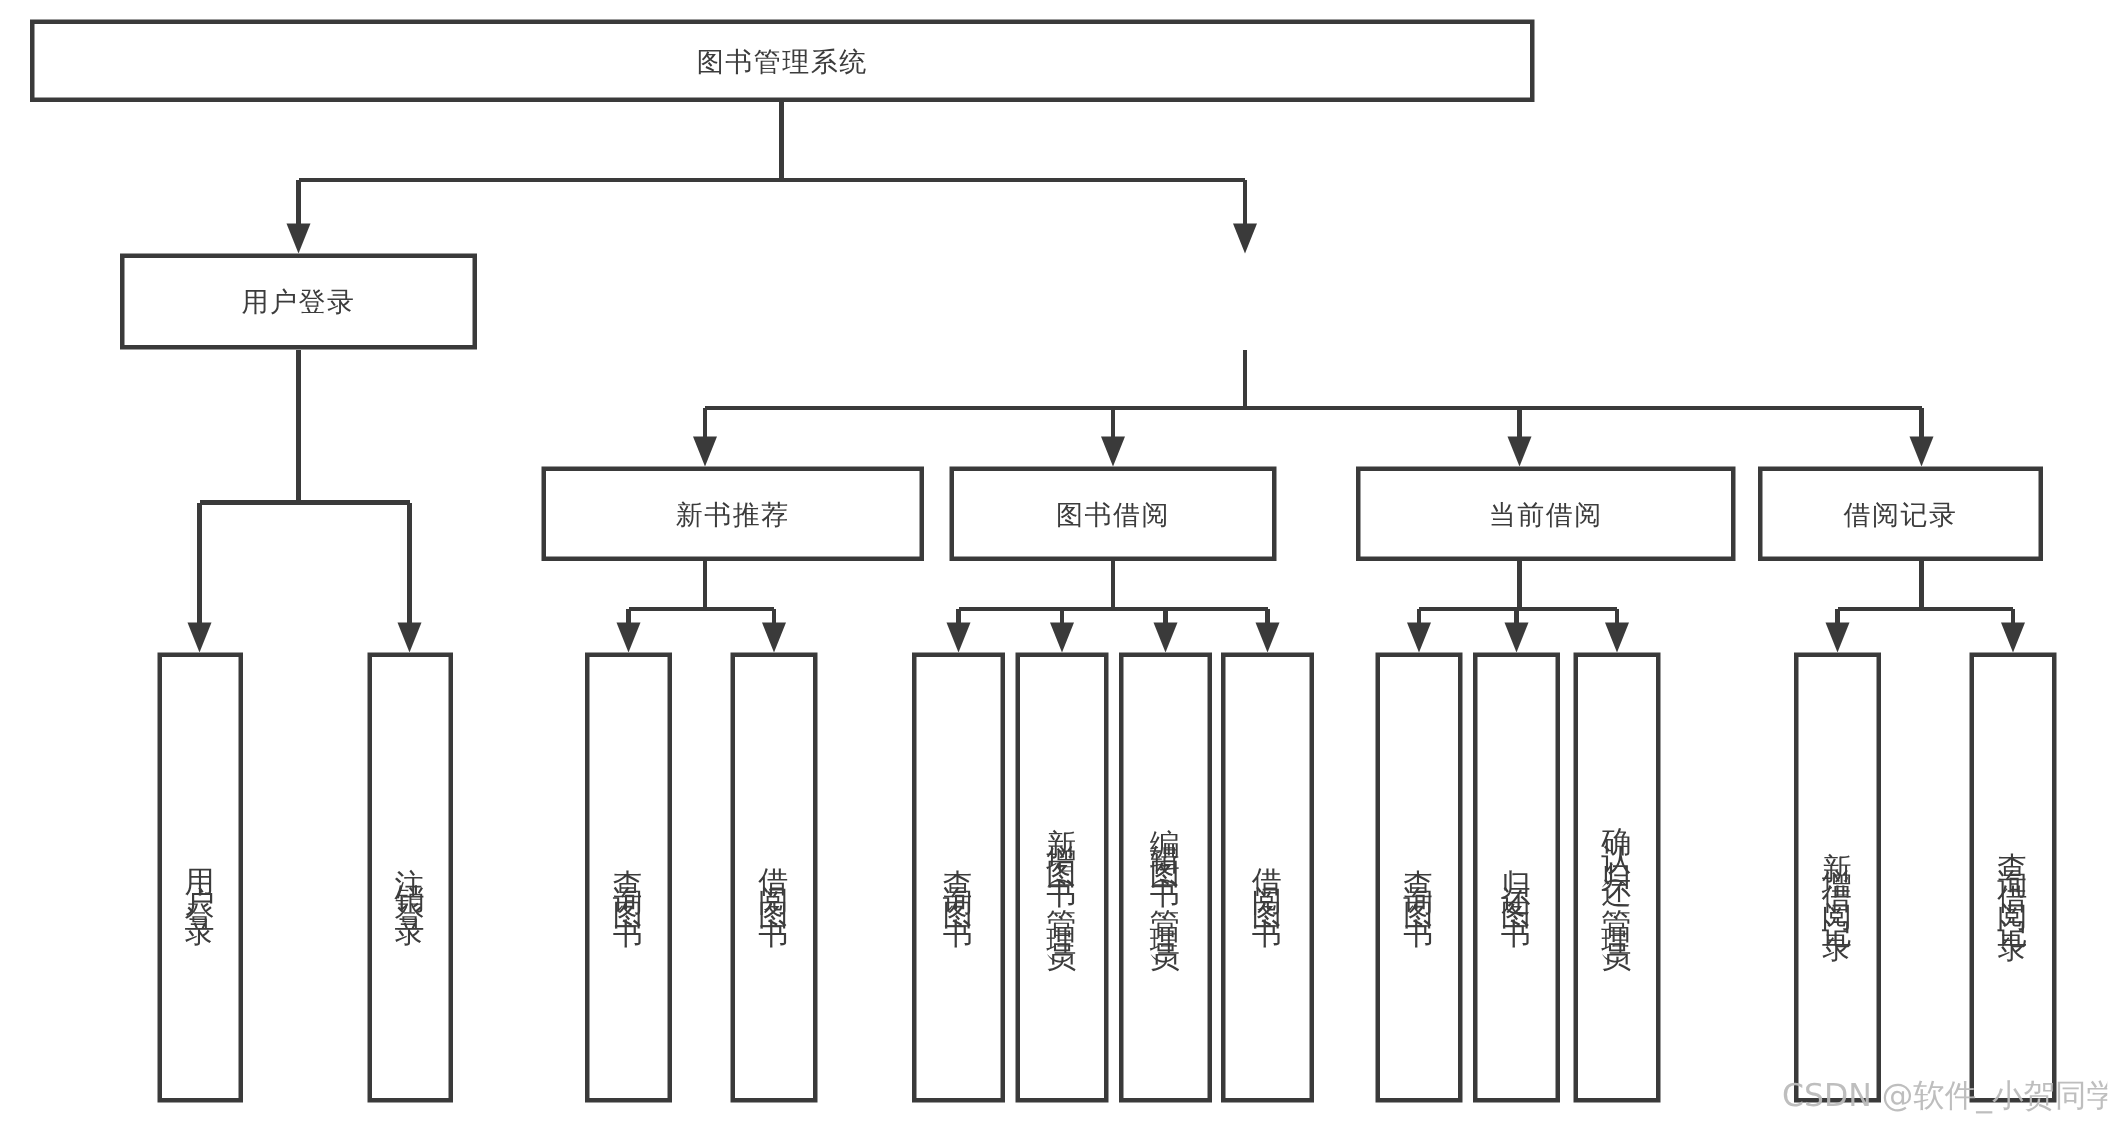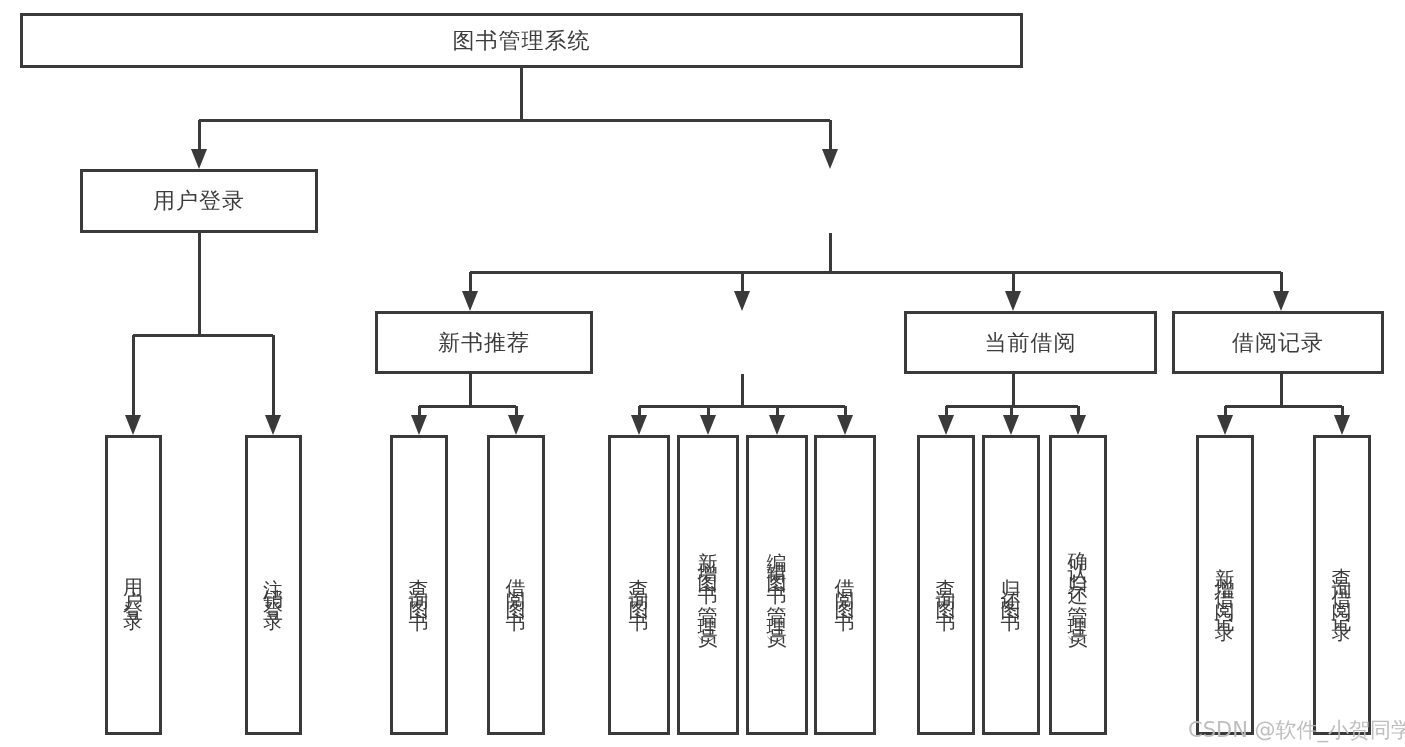--- a/index.html
+++ b/index.html
@@ -14,21 +14,21 @@
   .box{
     position:absolute;
     box-sizing:border-box;
     background:#ffffff;
     border:3px solid #3a3a3a;
     display:flex;align-items:center;justify-content:center;
     color:#3c3c3c;
     z-index:1;
   }
   .box.h span{
-    font-size:22px;
+    font-size:18px;
     letter-spacing:1px;
     white-space:nowrap;
   }
   .box.v span{
     writing-mode:vertical-rl;
     font-size:20px;
     letter-spacing:11px;
     line-height:1;
     white-space:nowrap;
   }
@@ -88,27 +88,30 @@
   </svg>
 
   <div class="box h" style="left:20px;top:13px;width:1003px;height:55px">
     <span>图书管理系统</span>
   </div>
 
   <div class="box h" style="left:80px;top:169px;width:238px;height:64px">
     <span>用户登录</span>
   </div>
 
-  <div class="box h" style="left:375px;top:311px;width:218px;height:63px">
+  <div class="box h" style="left:361px;top:311px;width:255px;height:63px">
     <span>新书推荐</span>
+  </div>
+  <div class="box h" style="left:633px;top:311px;width:218px;height:63px">
+    <span>图书借阅</span>
   </div>
   <div class="box h" style="left:904px;top:311px;width:253px;height:63px">
     <span>当前借阅</span>
   </div>
-  <div class="box h" style="left:1172px;top:311px;width:212px;height:63px">
+  <div class="box h" style="left:1172px;top:311px;width:190px;height:63px">
     <span>借阅记录</span>
   </div>
 
   <div class="box v" style="left:105px;top:435px;width:57px;height:300px">
     <span>用户登录</span>
   </div>
   <div class="box v" style="left:245px;top:435px;width:57px;height:300px">
     <span>注销登录</span>
   </div>
 

